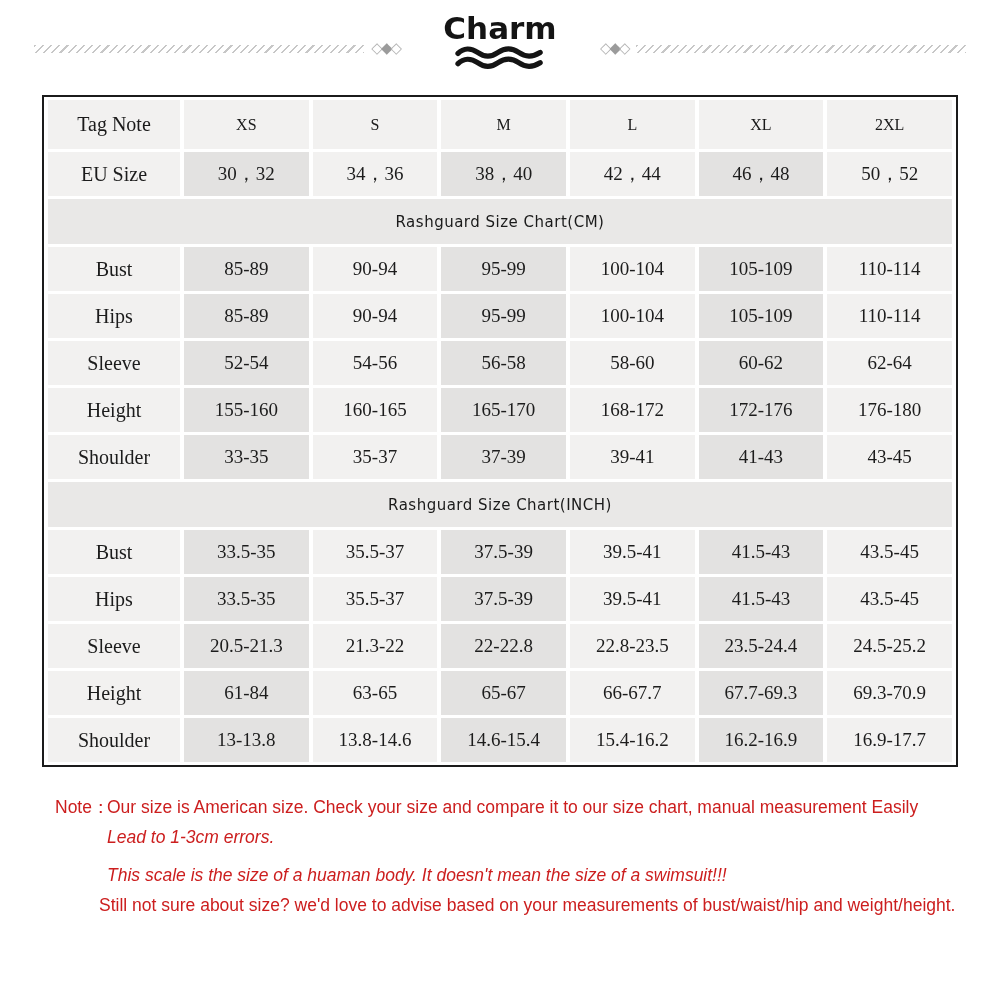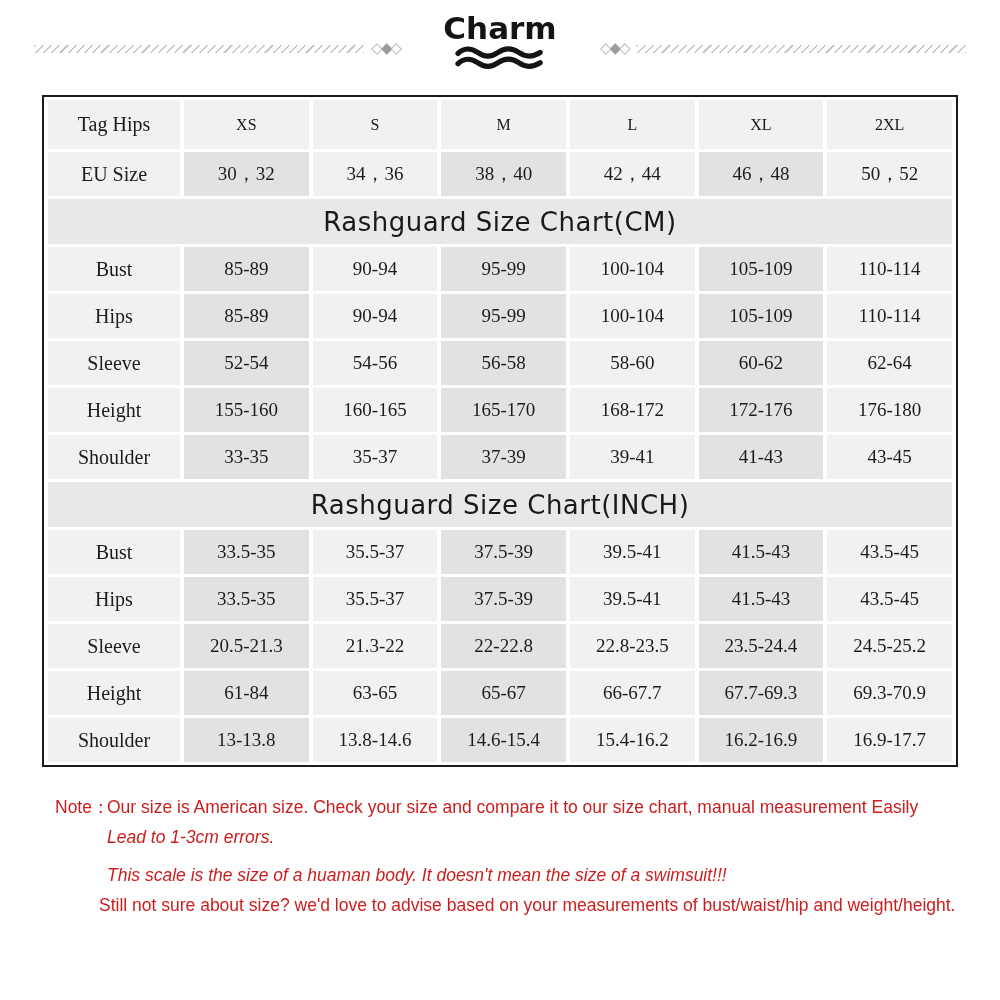--- a/index.html
+++ b/index.html
@@ -50,21 +50,21 @@
   }
   .size-table td{
     height:42px;text-align:center;vertical-align:middle;
     font-size:19px;color:#1c1c1c;
   }
   .size-table .label-col{background:#f2f1f0;font-size:20px;}
   .size-table td.dark{background:#e3e2e1;}
   .size-table td.light{background:#f2f1f0;}
   .size-table td.band{
     background:#e9e8e7;height:43px;
-    font-family:"DejaVu Sans",sans-serif;font-size:26px;
+    font-family:"DejaVu Sans",sans-serif;font-size:15px;
     letter-spacing:0.5px;color:#1a1a1a;
   }
 
   
   .note{
     margin:25px 30px 0 55px;
     font-family:"Liberation Sans",sans-serif;
     color:#cc1e1e;font-size:17.5px;line-height:30px;
   }
   .note-first{display:flex;}
@@ -109,21 +109,21 @@
       <col style="width:132px">
       <col>
         <col>
         <col>
         <col>
         <col>
         <col>
     </colgroup>
     <tbody id="size-table-body">
         <tr>
-          <th class="label-col">Tag Hips</th>
+          <th class="label-col">Tag Note</th>
           <th>XS</th>
           <th>S</th>
           <th>M</th>
           <th>L</th>
           <th>XL</th>
           <th>2XL</th>
         </tr>
         <tr>
           <td class="label-col">EU Size</td>
           <td class="dark">30，32</td>

